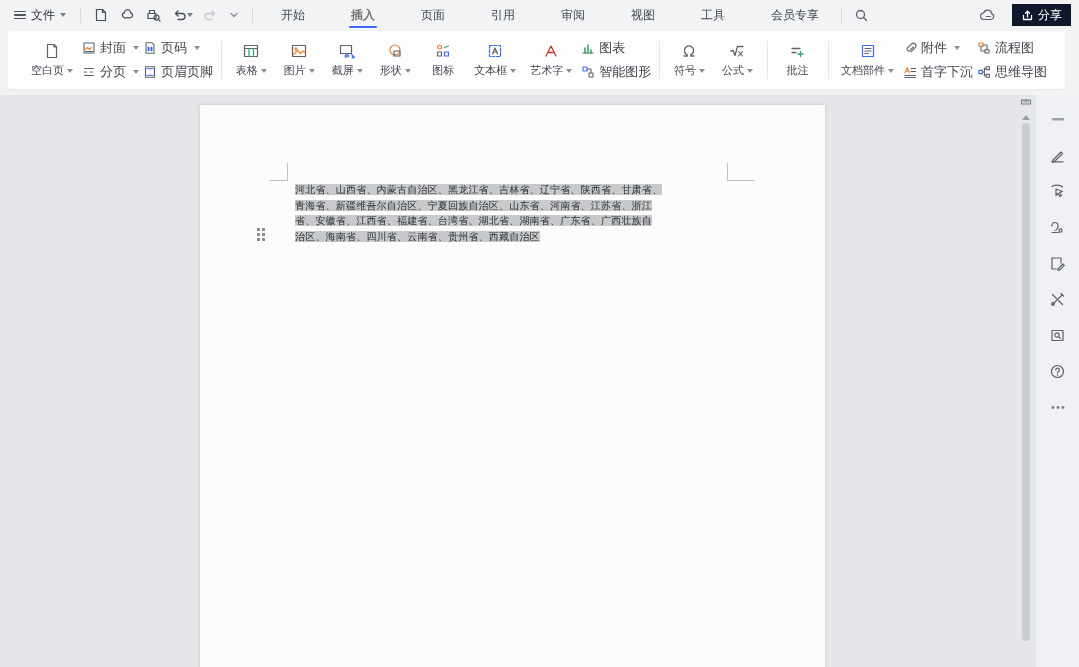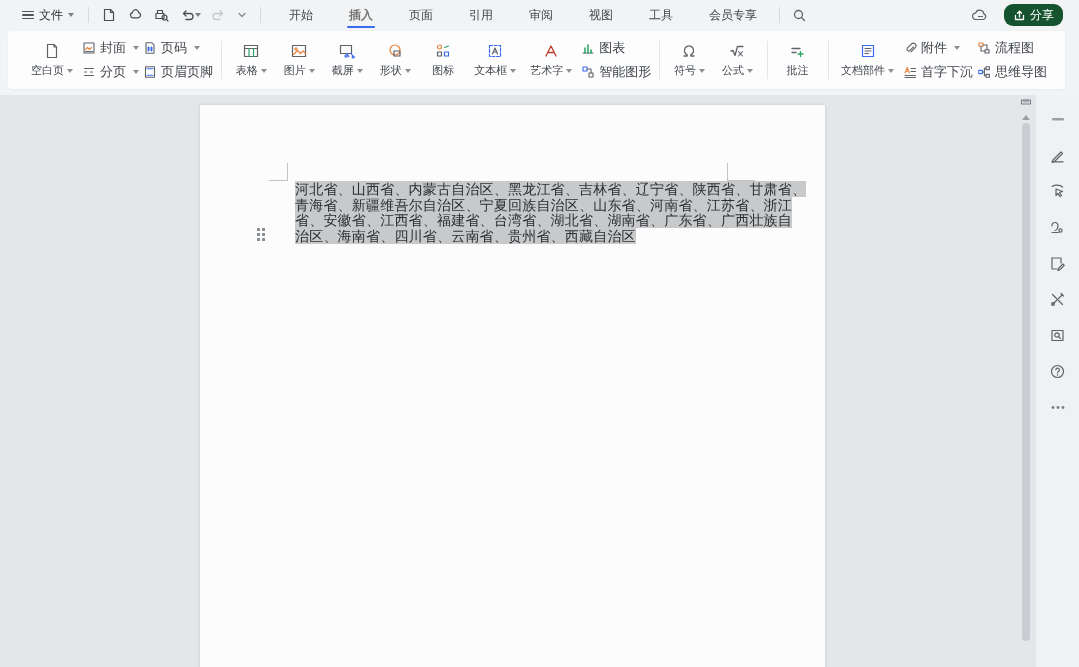--- a/index.html
+++ b/index.html
@@ -1,54 +1,54 @@
 <!DOCTYPE html>
 <html><head>
 <meta charset="utf-8">
 <style>
   * { margin:0; padding:0; box-sizing:border-box; }
   html,body { width:1079px; height:667px; overflow:hidden; }
   body { font-family:"Liberation Sans","DejaVu Sans",sans-serif; background:#eef0f2; color:#3c4043; }
 
   
-  .topbar { height:30px; display:flex; align-items:center; padding:0 16px; background:#f2f3f5; font-size:12px; }
+  .topbar { height:30px; display:flex; align-items:center; padding:0 8px; background:#f2f3f5; font-size:12px; }
   .menu-btn { display:flex; align-items:center; gap:5px; padding:0 6px; height:24px; cursor:pointer; color:#2f3338; }
   .hamburger { width:12px; display:flex; flex-direction:column; gap:2px; }
   .hamburger i { height:1.5px; background:#50555b; border-radius:1px; }
   .caret { width:0; height:0; border:3px solid transparent; border-top:4px solid #7a7f85; display:inline-block; margin-top:3px; }
   .vdiv { width:1px; height:16px; background:#d8dadd; margin:0 8px; }
   .qat { display:flex; align-items:center; gap:2px; }
   .qat-btn { display:flex; align-items:center; height:24px; padding:0 4px; border-radius:3px; }
   .qat-btn svg { display:block; }
-  .tabs { display:flex; align-items:center; gap:8px; margin-left:6px; }
+  .tabs { display:flex; align-items:center; gap:18px; margin-left:6px; }
   .tab { padding:0 14px; height:30px; line-height:30px; color:#41464c; cursor:pointer; position:relative; white-space:nowrap; }
   .tab.active { color:#737373; font-weight:bold; }
   .tab.active::after { content:""; position:absolute; left:12px; right:12px; bottom:2px; height:2px; background:#3a6bf0; border-radius:1px; }
   .topbar-spacer { flex:1; }
-  .share-btn { display:flex; align-items:center; gap:4px; background:#14532d; color:#fff; height:22px; padding:0 9px; border-radius:9px; font-size:12px; cursor:pointer; margin-left:10px; }
+  .share-btn { display:flex; align-items:center; gap:4px; background:#0f172a; color:#fff; height:22px; padding:0 9px; border-radius:0; font-size:12px; cursor:pointer; margin-left:10px; }
 
   
   .ribbon-strip { background:#f2f3f5; padding:1px 0 6px 0; }
   .ribbon { margin:0 14px 0 8px; height:58px; background:#fdfdfe; border-radius:4px; display:flex; align-items:center; padding:0 10px; box-shadow:0 1px 2px rgba(40,50,60,.05); }
   .rgroup { display:flex; align-items:center; gap:4px; height:48px; padding:0 8px; }
   .gdiv { width:1px; height:38px; background:#e3e5e8; }
   .rb-large { display:flex; flex-direction:column; align-items:center; justify-content:center; gap:3px; min-width:44px; height:48px; padding:0 5px; border-radius:4px; cursor:pointer; }
   .rb-large .lbl { font-size:11px; color:#41464c; display:flex; align-items:center; white-space:nowrap; }
   .rb-stack { display:flex; flex-direction:column; justify-content:center; gap:6px; height:48px; }
   .rb-small { display:flex; align-items:center; gap:4px; font-size:13px; color:#41464c; cursor:pointer; white-space:nowrap; }
   .rb-small svg { flex:0 0 auto; }
   .disabled .lbl { color:#c2c5c9; }
   .caret-s { width:0; height:0; border:3px solid transparent; border-top:4px solid #8a8f95; display:inline-block; margin-left:3px; margin-top:3px; }
 
   
   .workspace { display:flex; height:577px; }
   .doc-area { position:relative; width:1035px; background:#e4e6e9; overflow:hidden; }
   .page { position:absolute; left:200px; top:10px; width:625px; height:600px; background:#fcfcfd; box-shadow:0 0 3px rgba(30,40,50,.15); }
   .mark { position:absolute; background:#bfc2c6; }
-  .para { position:absolute; left:95px; top:77px; width:440px; font-size:14px; line-height:15.5px; color:#2b2e33; letter-spacing:0.2px; }
+  .para { position:absolute; left:95px; top:77px; width:440px; font-size:10px; line-height:15.5px; color:#2b2e33; letter-spacing:0.2px; }
   .para .line { white-space:nowrap; height:15.5px; }
   .para .hl { background:#c7c9cb; }
   .drag-handle { position:absolute; left:57px; top:123px; display:grid; grid-template-columns:3px 3px; grid-template-rows:3px 3px 3px; gap:2px; cursor:grab; }
   .drag-handle i { background:#8a8f94; }
 
   .scroll-col { position:absolute; right:2px; top:0; width:14px; height:577px; display:flex; flex-direction:column; align-items:center; }
   .ruler-toggle { margin-top:2px; cursor:pointer; }
   .scroll-up { width:0; height:0; border:4px solid transparent; border-bottom:5px solid #9aa0a6; margin:4px 0 3px; cursor:pointer; }
   .scroll-thumb { width:8px; height:518px; background:#c9ccd0; border-radius:4px; cursor:pointer; }
 

